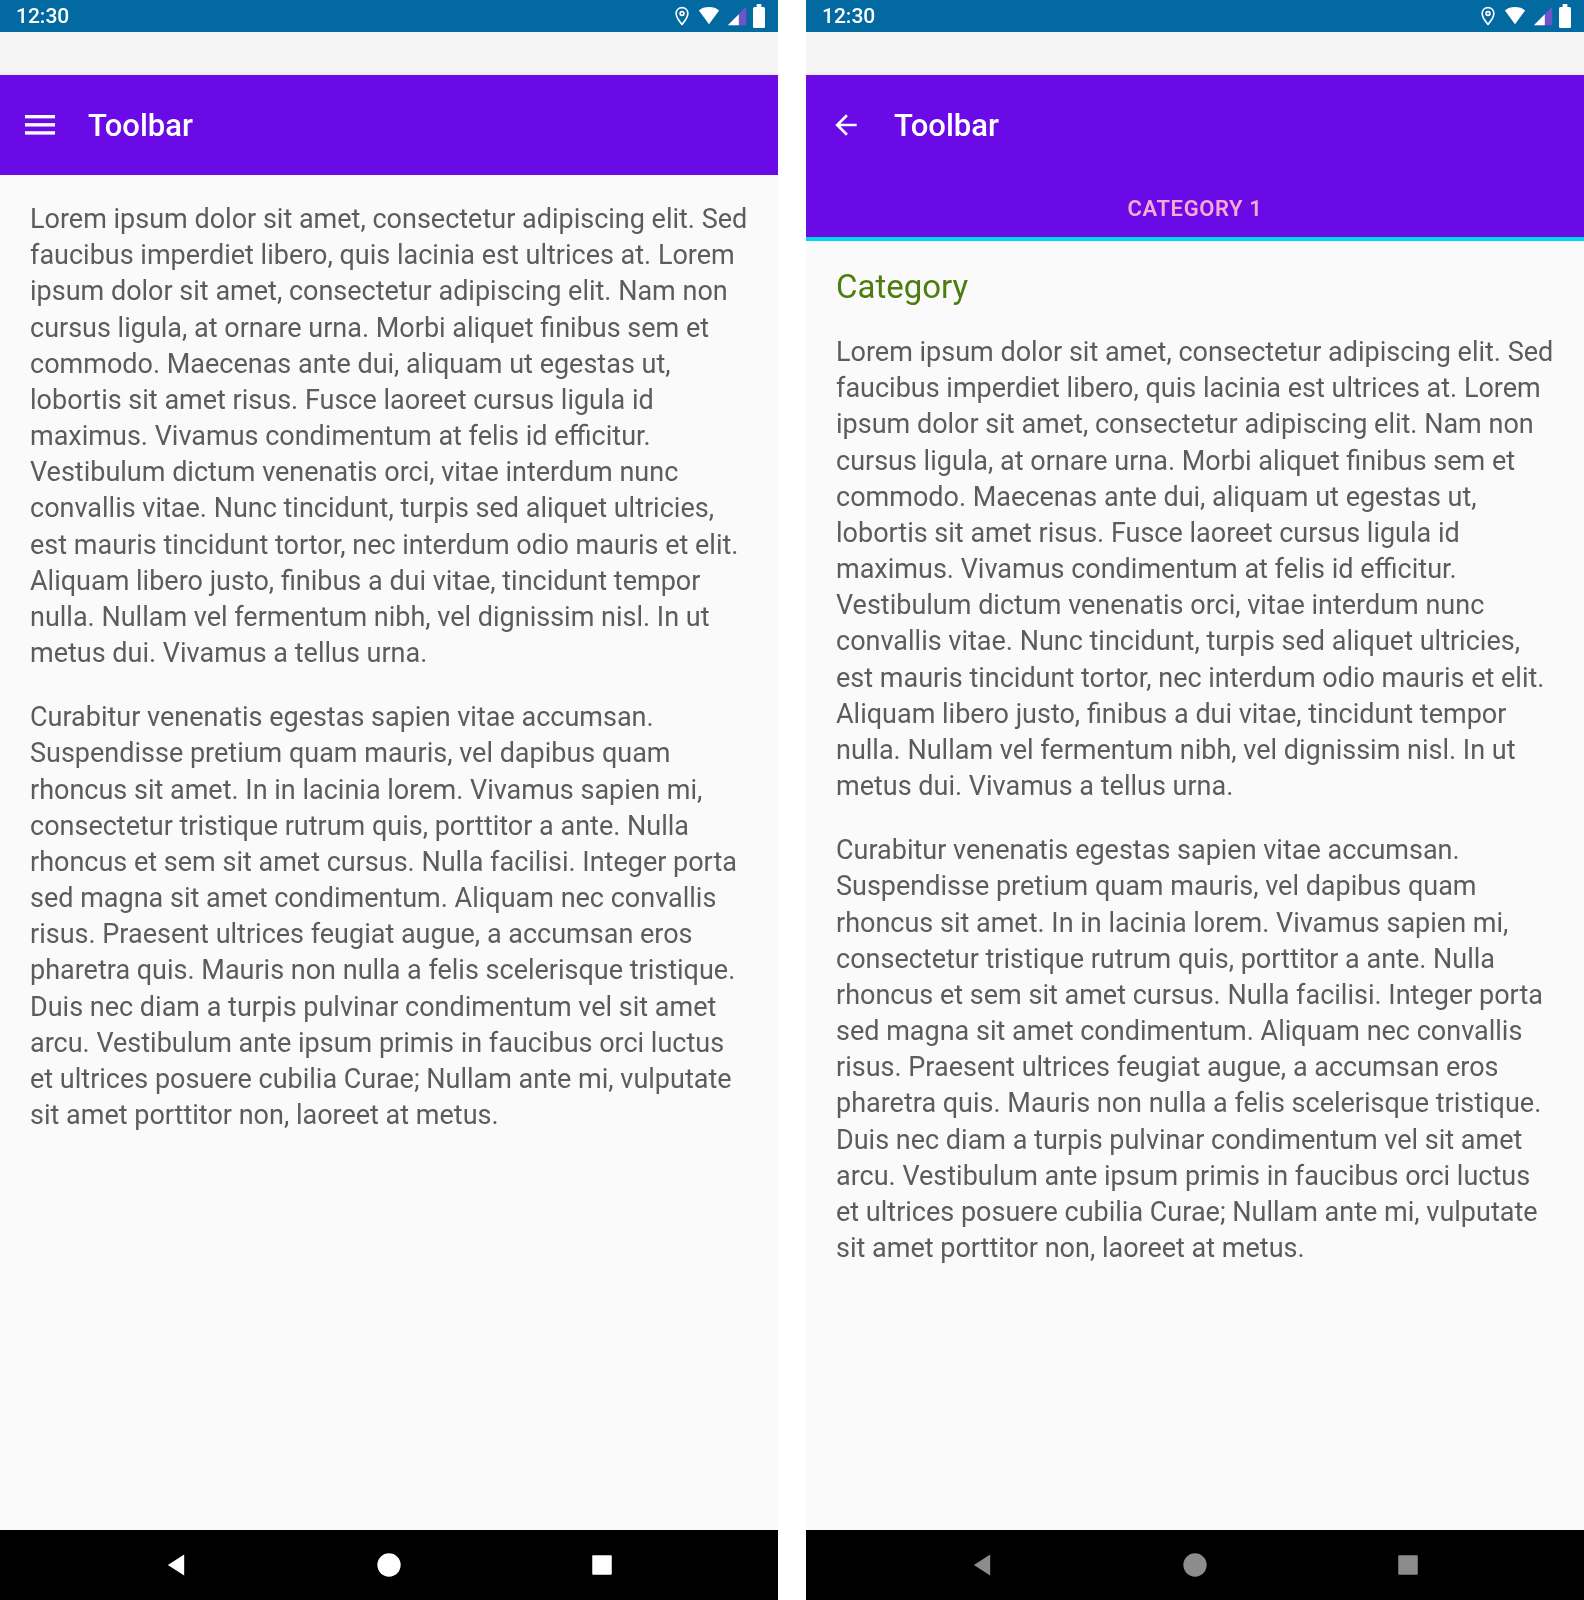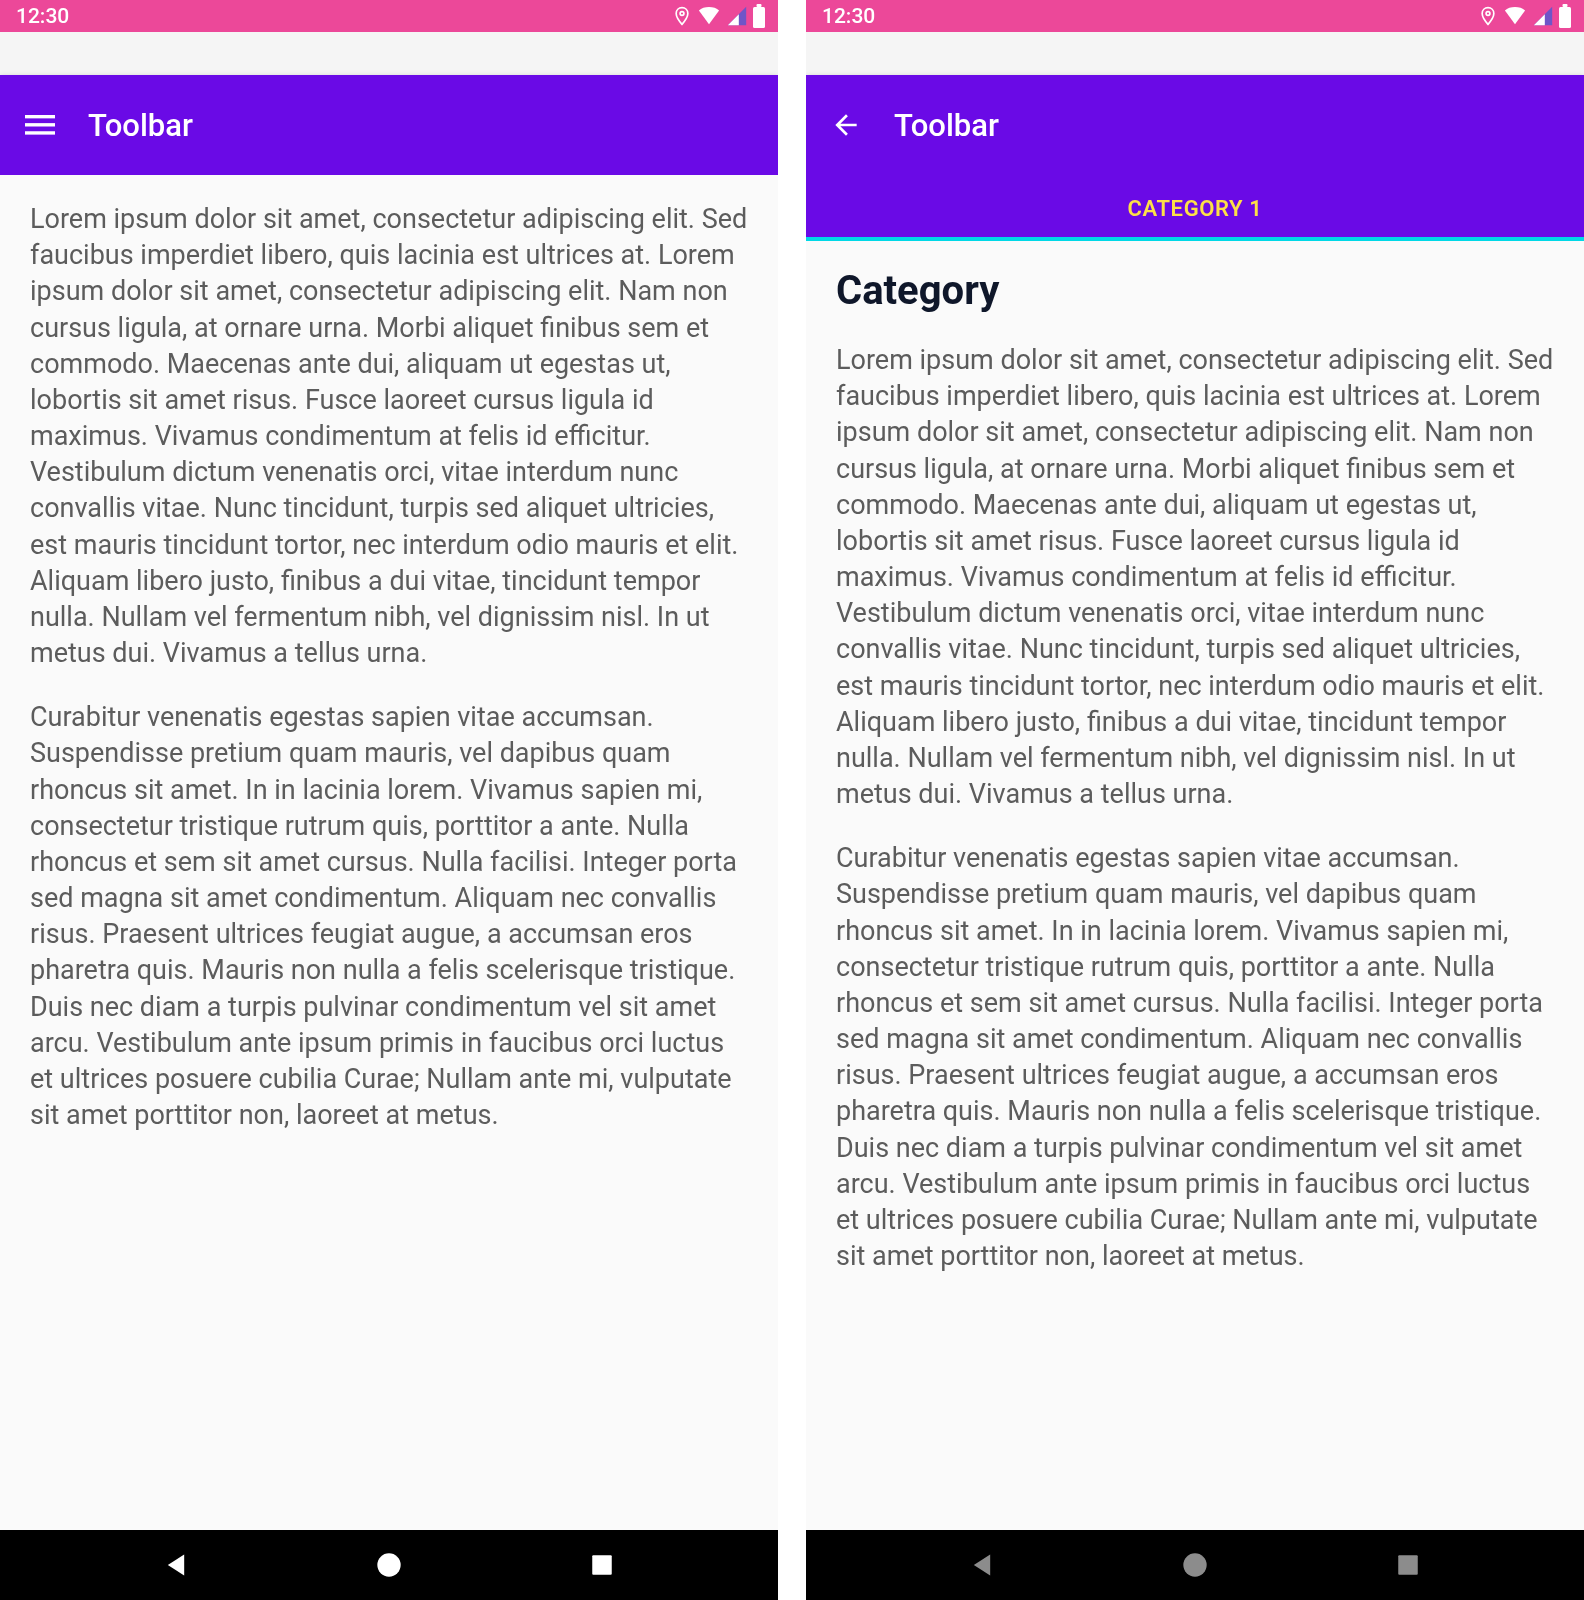--- a/index.html
+++ b/index.html
@@ -16,21 +16,21 @@
     height: 1600px;
     background: #f5f5f5;
     display: flex;
     flex-direction: column;
     position: relative;
     overflow: hidden;
   }
   
   .statusbar {
     height: 28px;
-    background: #ec4899;
+    background: #0369a1;
     color: #fff;
     display: flex;
     align-items: center;
     padding: 16px 12px;
     font-size: 21px;
     font-weight: 500;
   }
   .status-time { flex: 0 0 auto; padding-left: 4px; }
   .status-spacer { flex: 1; }
   .status-icons { display: flex; align-items: center; gap: 4px; }
@@ -72,38 +72,38 @@
     display: flex;
     align-items: center;
     justify-content: center;
     font-size: 22px;
     font-weight: 600;
     letter-spacing: 0.6px;
     color: rgba(255,255,255,0.55);
     cursor: pointer;
     position: relative;
   }
-  .tab.active { color: #fde047; }
+  .tab.active { color: #f9a8d4; }
   .tab-indicator {
     position: absolute;
     left: 0; right: 0; bottom: 0;
     height: 4px;
     background: #00D8E6;
   }
   
   .content {
     flex: 1;
     background: #fafafa;
     padding: 26px 30px;
     overflow: hidden;
   }
   .content h1 {
-    font-size: 40px;
-    font-weight: 700;
-    color: #0f172a;
+    font-size: 33px;
+    font-weight: 400;
+    color: #4d7c0f;
     margin-bottom: 28px;
   }
   .content p {
     font-size: 27px;
     line-height: 1.34;
     color: #5c5c5c;
     margin-bottom: 28px;
   }
   
   .navbar {

